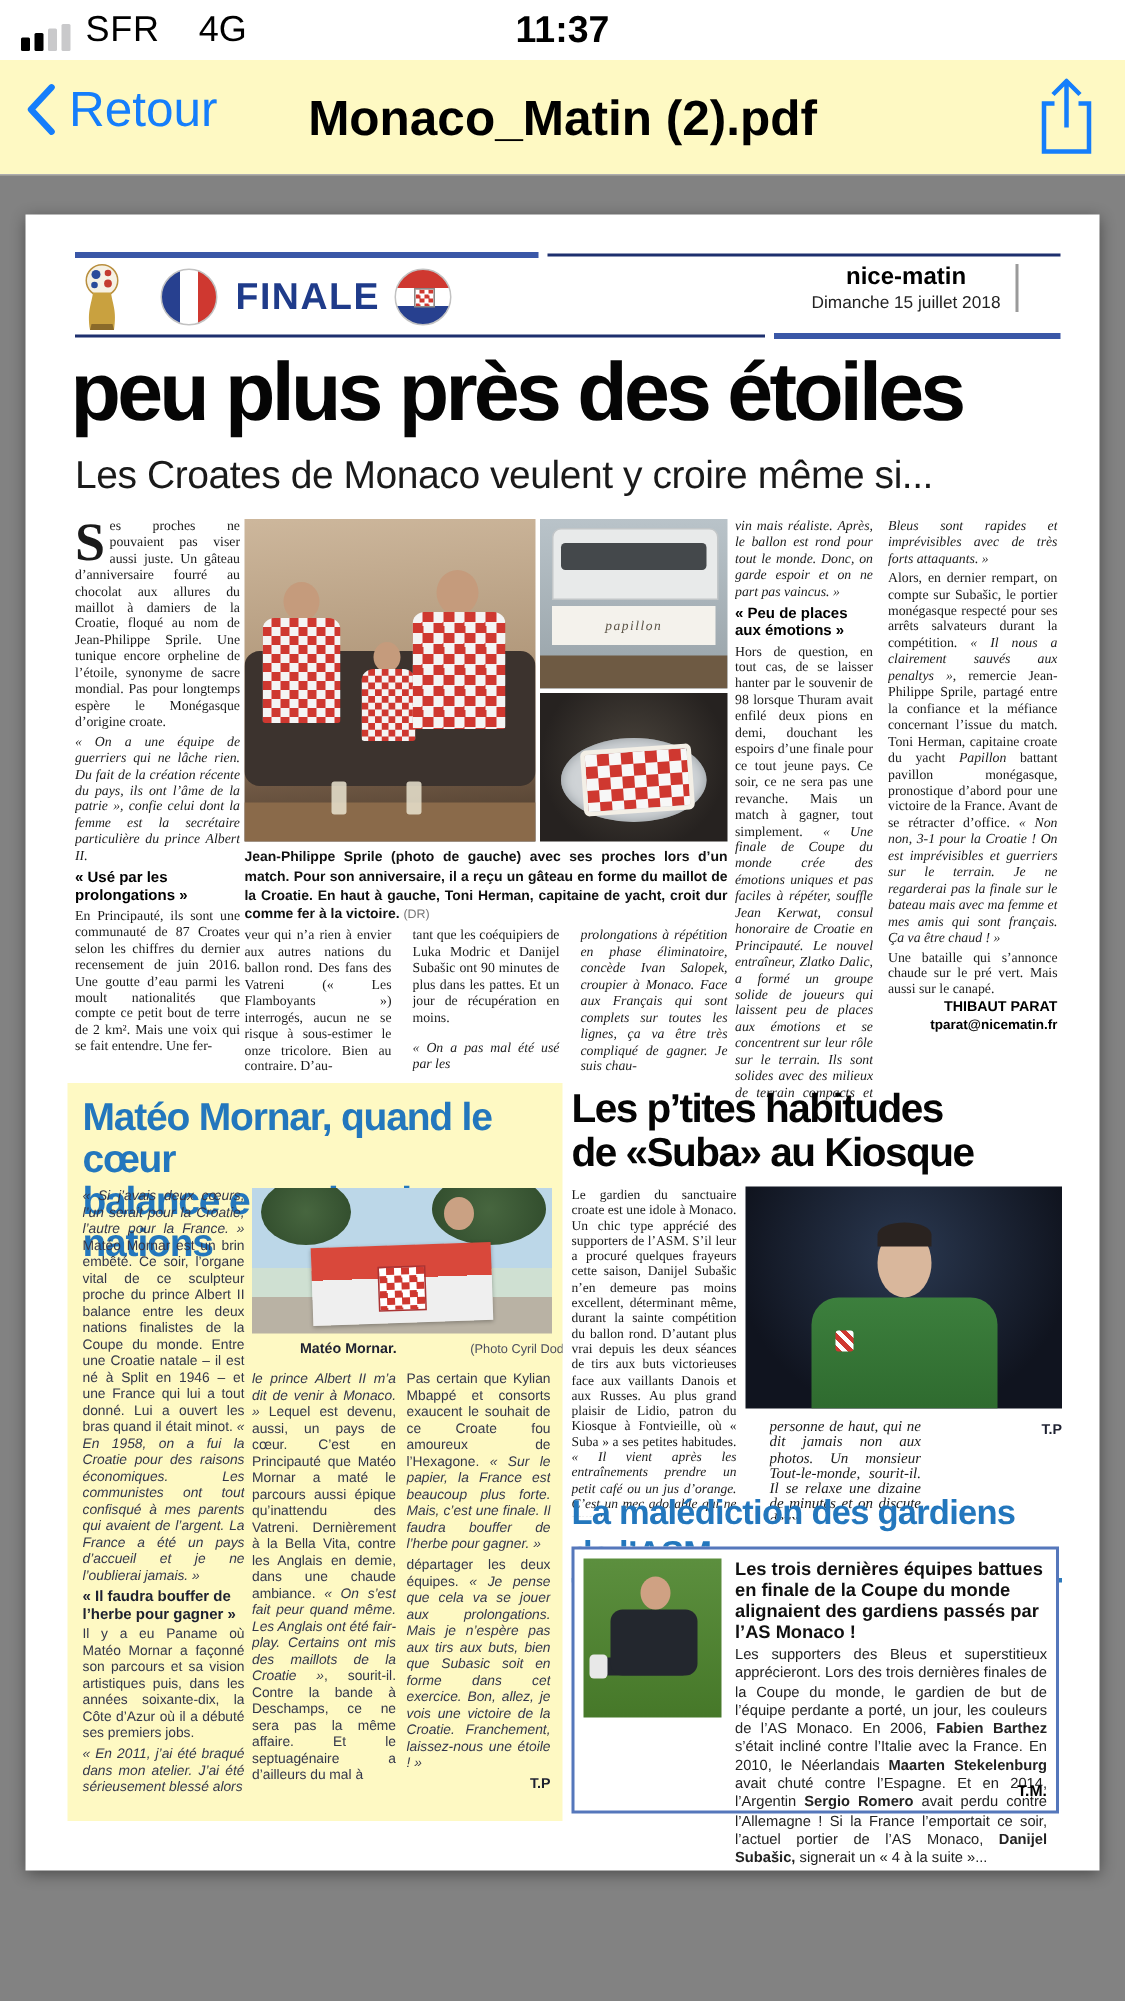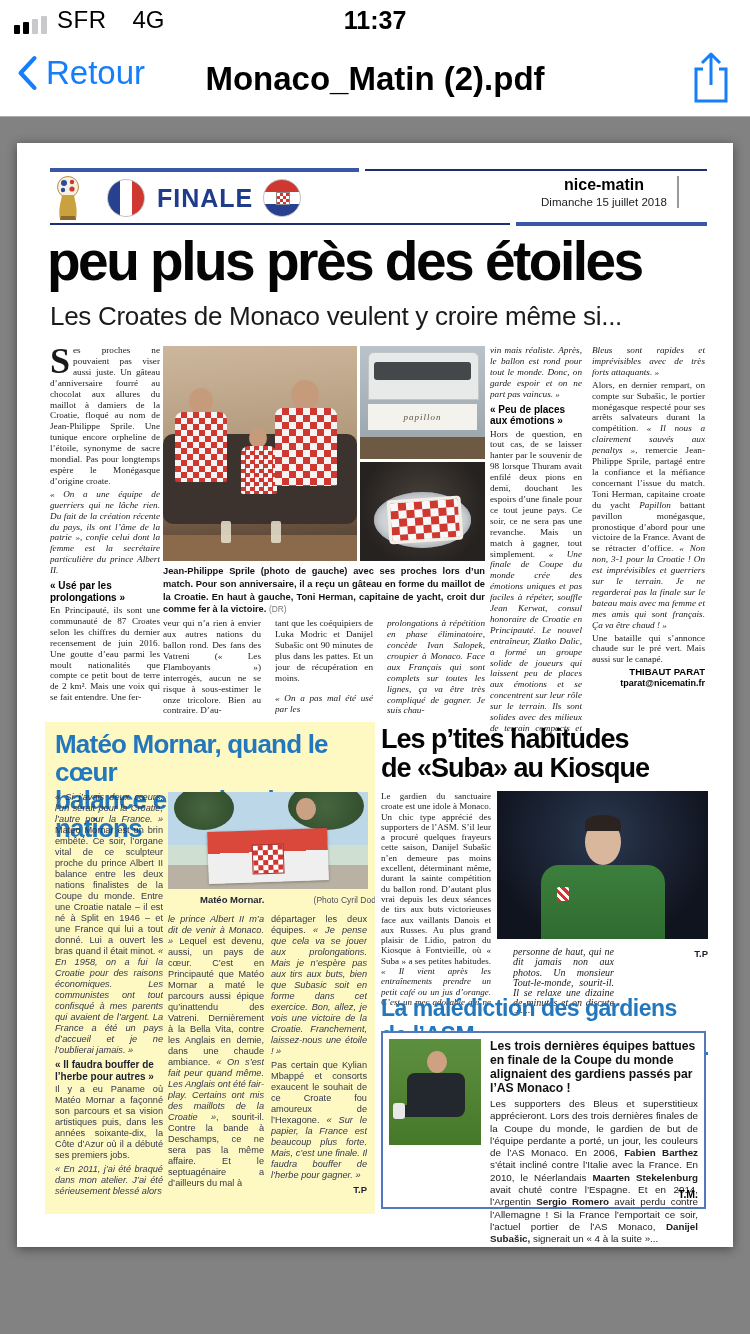--- a/index.html
+++ b/index.html
@@ -13,21 +13,21 @@
   .b1{height:9px}.b2{height:12px}.b3{height:15px}.b4{height:18px}
   .carrier{font-size:24px;color:#000;letter-spacing:.5px;}
   .network{font-size:24px;color:#000;margin-left:22px;}
   .sb-time{position:absolute;left:0;right:0;text-align:center;font-size:25px;font-weight:bold;color:#000;}
   .sb-right{position:absolute;right:12px;top:0;height:40px;display:flex;align-items:center;gap:8px;}
   .pct{font-size:24px;color:#000;}
   .batt{width:42px;height:21px;border:2px solid #9b9b9d;border-radius:4px;position:relative;}
   .batt .fill{position:absolute;top:2px;left:2px;bottom:2px;width:70%;background:#000;border-radius:2px;}
   .batt-nub{width:3px;height:8px;background:#9b9b9d;border-radius:0 2px 2px 0;margin-left:-6px;}
   
-  .navbar{position:absolute;top:40px;left:0;right:0;height:76px;background:#ffffff;border-bottom:1px solid #acacae;}
+  .navbar{position:absolute;top:40px;left:0;right:0;height:76px;background:#fef9c3;border-bottom:1px solid #acacae;}
   .back-btn{position:absolute;left:16px;top:14px;display:flex;align-items:center;gap:8px;color:#157efb;font-size:33px;cursor:pointer;}
   .doc-title{position:absolute;left:0;right:0;top:20px;text-align:center;font-size:33px;font-weight:bold;color:#000;}
   .share-btn{position:absolute;right:16px;top:8px;cursor:pointer;}
   
   .viewer{position:absolute;top:117px;left:0;right:0;bottom:0;background:#828282;}
   .page{position:absolute;left:17px;top:26px;width:716px;height:1104px;background:#fff;box-shadow:0 2px 10px rgba(0,0,0,.45);overflow:hidden;}
   
   .rule{position:absolute;left:33px;right:26px;height:5px;}
   .rule .seg{position:absolute;}
   .mast-items{position:absolute;left:34px;top:31px;height:48px;display:flex;align-items:center;}
@@ -243,42 +243,42 @@
       </div>
     </div>
 
     <div class="mornar">
       <div class="mornar-title">
         <div>Matéo Mornar, quand le cœur</div>
         <div>balance entre les deux nations</div>
       </div>
       <div class="mcol" style="left:10px;top:70px;width:108px;height:414px;">
         <p><i>« Si j’avais deux cœurs, l’un serait pour la Croatie, l’autre pour la France. »</i><span> Matéo Mornar est un brin embêté. Ce soir, l’organe vital de ce sculpteur proche du prince Albert II balance entre les deux nations finalistes de la Coupe du monde. Entre une Croatie natale – il est né à Split en 1946 – et une France qui lui a tout donné. Lui a ouvert les bras quand il était minot. </span><i>« En 1958, on a fui la Croatie pour des raisons économiques. Les communistes ont tout confisqué à mes parents qui avaient de l’argent. La France a été un pays d’accueil et je ne l’oublierai jamais. »</i></p>
-        <div class="m-h">« Il faudra bouffer de l’herbe pour autres »</div>
+        <div class="m-h">« Il faudra bouffer de l’herbe pour gagner »</div>
         <p>Il y a eu Paname où Matéo Mornar a façonné son parcours et sa vision artistiques puis, dans les années soixante-dix, la Côte d’Azur où il a débuté ses premiers jobs.</p>
         <p><i>« En 2011, j’ai été braqué dans mon atelier. J’ai été sérieusement blessé alors</i></p>
       </div>
       <div class="photo-mornar">
         <div class="tree" style="left:6px;top:-6px;width:60px;height:44px;"></div>
         <div class="tree" style="left:120px;top:-10px;width:76px;height:48px;"></div>
         <div class="m-head"></div>
         <div class="mflag">
             <div class="emb"></div>
           </div>
       </div>
       <div class="mornar-cap">
         <span class="mc-name">Matéo Mornar.</span>
         <span class="mc-credit">(Photo Cyril Dodergny)</span>
       </div>
       <div class="mcol" style="left:123px;top:192px;width:96px;height:292px;">
         <p><i>le prince Albert II m’a dit de venir à Monaco. »</i><span> Lequel est devenu, aussi, un pays de cœur. C’est en Principauté que Matéo Mornar a maté le parcours aussi épique qu’inattendu des Vatreni. Dernièrement à la Bella Vita, contre les Anglais en demie, dans une chaude ambiance. </span><i>« On s’est fait peur quand même. Les Anglais ont été fair-play. Certains ont mis des maillots de la Croatie »</i><span>, sourit-il. Contre la bande à Deschamps, ce ne sera pas la même affaire. Et le septuagénaire a d’ailleurs du mal à</span></p>
       </div>
       <div class="mcol" style="left:226px;top:192px;width:96px;height:292px;">
+        <p><span>Pas certain que Kylian Mbappé et consorts exaucent le souhait de ce Croate fou amoureux de l’Hexagone. </span><i>« Sur le papier, la France est beaucoup plus forte. Mais, c’est une finale. Il faudra bouffer de l’herbe pour gagner. »</i></p>
         <p><span>départager les deux équipes. </span><i>« Je pense que cela va se jouer aux prolongations. Mais je n’espère pas aux tirs aux buts, bien que Subasic soit en forme dans cet exercice. Bon, allez, je vois une victoire de la Croatie. Franchement, laissez-nous une étoile ! »</i></p>
-        <p><span>Pas certain que Kylian Mbappé et consorts exaucent le souhait de ce Croate fou amoureux de l’Hexagone. </span><i>« Sur le papier, la France est beaucoup plus forte. Mais, c’est une finale. Il faudra bouffer de l’herbe pour gagner. »</i></p>
         <div class="sig">T.P</div>
       </div>
     </div>
 
     <div class="suba">
       <div class="suba-title">
         <div>Les p’tites habitudes</div>
         <div>de «Suba» au Kiosque</div>
       </div>
       <div class="scol" style="left:0;top:66px;width:110px;height:220px;font-size:9px;line-height:10.3px;position:absolute;">

